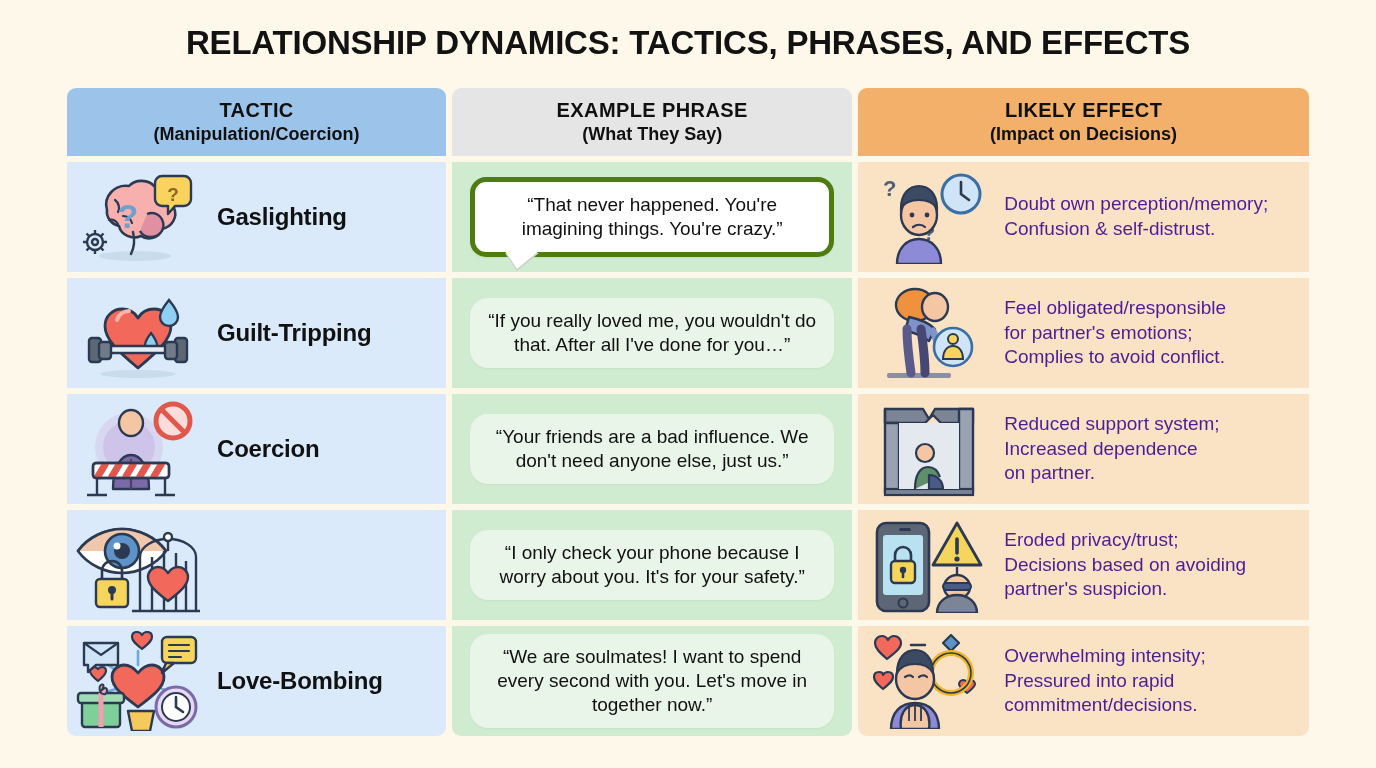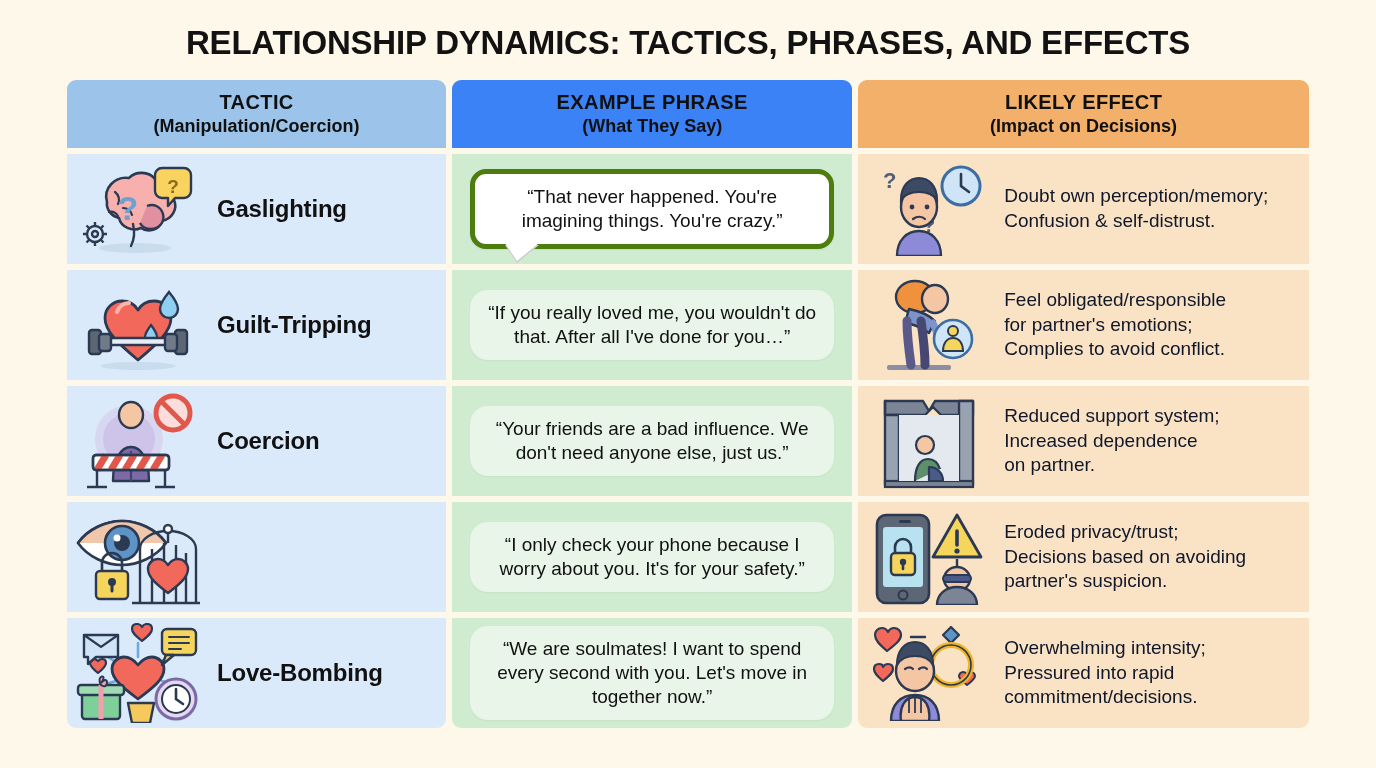--- a/index.html
+++ b/index.html
@@ -16,34 +16,34 @@
     text-align: center;
     font-size: 33px;
     font-weight: bold;
     letter-spacing: -0.2px;
     color: #121212;
     padding-top: 24px;
     padding-bottom: 18px;
     font-family: "Liberation Sans", sans-serif;
   }
 
-  .table { width: 1242px; margin: 0 auto; }
+  .table { width: 1242px; margin: 8px auto; }
 
   .row { display: flex; gap: 6px; margin-bottom: 6px; }
 
   .cell { position: relative; overflow: hidden; }
   .col-tactic { width: 381px; }
   .col-phrase { width: 402px; }
   .col-effect { width: 453px; }
 
   
   .head { height: 68px; display: flex; flex-direction: column;
           align-items: center; justify-content: center; }
   .head.t { background: #9cc4ea; border-radius: 9px 9px 0 0; }
-  .head.p { background: #3b82f6; border-radius: 9px 9px 0 0; }
+  .head.p { background: #e5e5e5; border-radius: 9px 9px 0 0; }
   .head.e { background: #f2b06a; border-radius: 9px 9px 0 0; }
   .head .h1 { font-size: 20px; font-weight: bold; color: #101010; letter-spacing: .4px; }
   .head .h2 { font-size: 18px; font-weight: bold; color: #101010; margin-top: 2px; }
 
   
   .body { height: 110px; display: flex; align-items: center; }
   .body.t { background: #dbeafb; }
   .body.p { background: #cfecd0; justify-content: center; }
   .body.e { background: #fae2c5; }
   .row.last .body.t { border-radius: 0 0 9px 9px; }
@@ -75,21 +75,21 @@
     border-left: 12px solid transparent; border-right: 22px solid transparent;
     border-top: 18px solid #ffffff;
     filter: drop-shadow(0 2px 0 #c9cfc9);
   }
   .bubble.plain {
     background: #e8f5e8; border-radius: 18px;
     box-shadow: 0 1px 2px rgba(0,0,0,.05);
   }
 
   .effect-text {
-    font-size: 19px; line-height: 1.3; color: #0f172a; font-weight: 500;
+    font-size: 19px; line-height: 1.3; color: #4c1d95; font-weight: 500;
     margin-left: 10px; padding-right: 8px;
   }
   .effect-text b { font-weight: normal; }
 </style>
 </head>
 <body>
 
 <div class="page">
 
   <div class="title">RELATIONSHIP DYNAMICS: TACTICS, PHRASES, AND EFFECTS</div>

